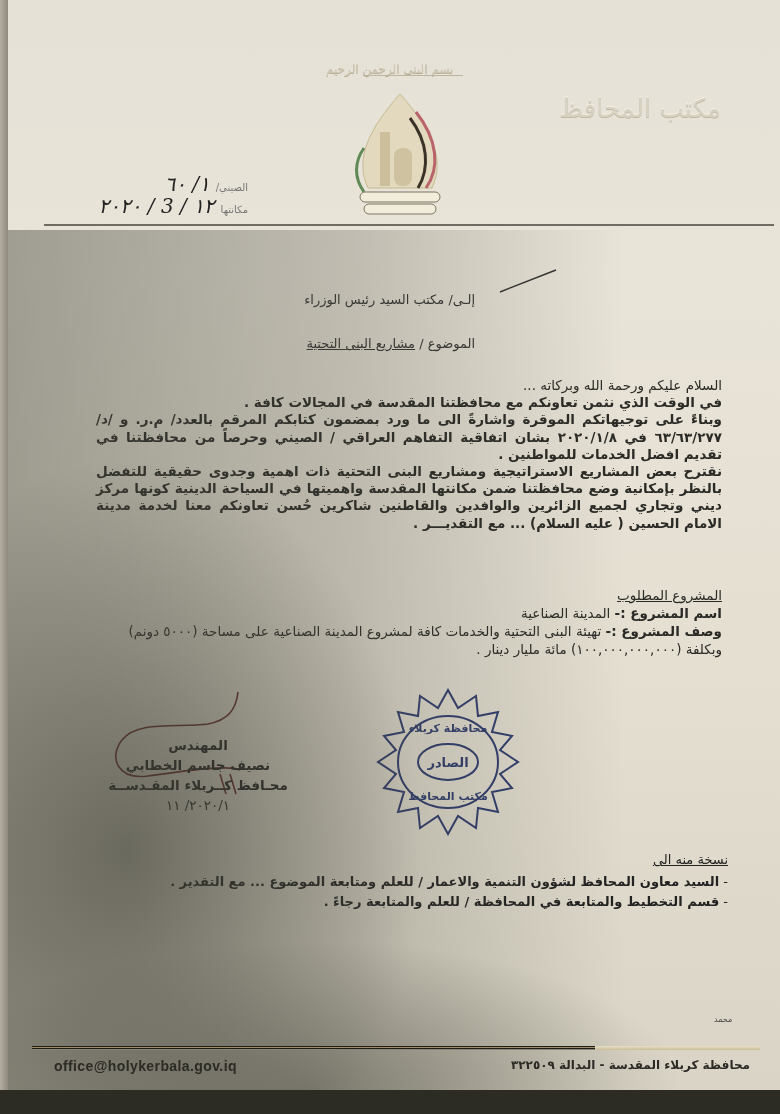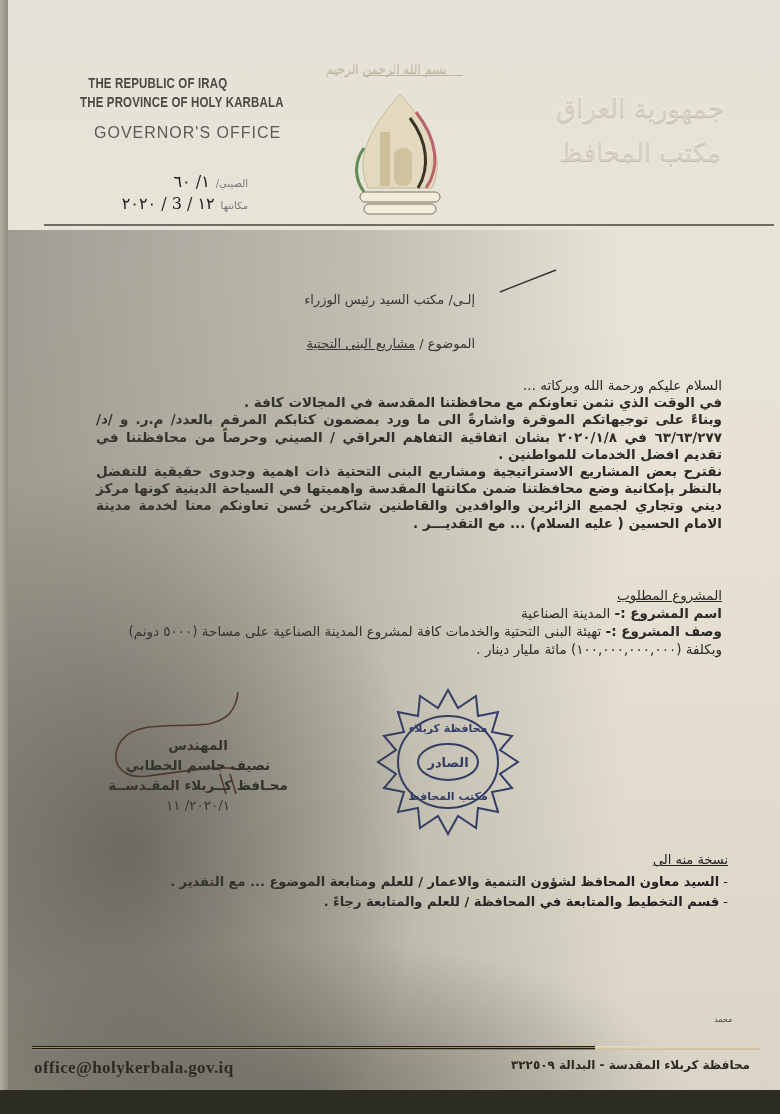--- a/index.html
+++ b/index.html
@@ -24,21 +24,21 @@
     }
     .en-head { position: absolute; left: 72px; top: 74px; color: #4a4a44; font-family: "Liberation Sans", sans-serif; }
     .en-head .l1, .en-head .l2 { font-size: 14px; line-height: 19px; letter-spacing: 0.2px; font-weight: bold; transform: scaleX(0.82); transform-origin: left; white-space: nowrap; }
     .en-head .l1 { padding-left: 10px; }
     .en-head .office { margin-top: 12px; margin-left: 14px; font-size: 16px; letter-spacing: 1px; color: #5b5b55; }
     .ref {
       position: absolute; left: 70px; top: 172px; width: 170px; direction: rtl; font-size: 13px; color: #333;
     }
     .ref .row { display: flex; gap: 6px; align-items: baseline; height: 22px; }
     .ref .lbl { font-size: 10px; color: #777; }
-    .ref .val { font-family: "DejaVu Serif", serif; font-size: 16px; color: #222; }
+    .ref .val { font-family: "DejaVu Serif", serif; font-size: 20px; color: #222; font-style: italic; }
     .header-rule { position: absolute; left: 36px; top: 224px; width: 730px; height: 2px; background: #6f6c63; }
     .ar-head {
       position: absolute; right: 20px; top: 86px; width: 240px; text-align: center; direction: rtl;
       color: #d8d2c2; text-shadow: 0 1px 0 #bfb8a6, 0 -1px 0 #f4f0e6;
       font-family: "DejaVu Serif", serif;
     }
     .ar-head div { font-size: 26px; line-height: 44px; }
     .basmala { position: absolute; left: 318px; top: 62px; font-size: 12px; color: #cfc8b4; direction: rtl; text-shadow: 0 1px 0 #b5ad98; }
     .basmala-line { position: absolute; left: 355px; top: 75px; width: 100px; height: 1px; background: #bdb59f; }
     .logo { position: absolute; left: 332px; top: 88px; width: 120px; height: 128px; }
@@ -61,64 +61,58 @@
     .stamp { position: absolute; left: 356px; top: 688px; width: 168px; height: 148px; }
     .copy { position: absolute; left: 150px; top: 850px; width: 570px; direction: rtl; font-size: 13px; line-height: 20px; color: #222; }
     .copy .head { text-decoration: underline; }
     .copy ul { list-style: none; margin: 2px 0 0 0; padding: 0 0 0 0; }
     .copy li { font-weight: bold; }
     .copy li::before { content: "-  "; font-weight: normal; }
     .initials { position: absolute; left: 706px; top: 1015px; font-size: 8px; color: #444; direction: rtl; }
     .footer-rule { position: absolute; left: 24px; top: 1046px; width: 728px; height: 4px;
       background: linear-gradient(180deg, #1f1d18 0 1px, #a18c6c 1px 2px, #1f1d18 2px 3px, #8b8577 3px 4px); }
     .footer-rule::after { content: ""; position: absolute; right: 0; top: 0; width: 165px; height: 4px; background: linear-gradient(180deg, #e8e0c4, #c8bc98); }
-    .footer-email { position: absolute; left: 26px; top: 1058px; font-family: Liberation Serif, serif; font-weight: bold; font-size: 17px; letter-spacing: 0.4px; color: #2b2a24; }
+    .footer-email { position: absolute; left: 46px; top: 1058px; font-family: Liberation Sans, sans-serif; font-weight: bold; font-size: 14px; letter-spacing: 0.4px; color: #2b2a24; }
     .footer-addr { position: absolute; right: 30px; top: 1058px; direction: rtl; font-weight: bold; font-size: 12px; color: #2b2a24; text-align: right; }
     .bottom-strip { position: absolute; left: 0; top: 1090px; width: 780px; height: 24px; background: #2c2b24; }
     .left-strip { position: absolute; left: 0; top: 0; width: 8px; height: 1114px; background: linear-gradient(90deg, #b4aea2, #8e897e); }
   </style>
 </head>
 <body>
 
 <div class="left-strip"></div>
 
 <div class="paper">
 
-  <div class="en-head">
-    <div class="l1">THE REPUBLIC OF IRAQ</div>
-    <div class="l2">THE PROVINCE OF HOLY KARBALA</div>
-    <div class="office">GOVERNOR'S OFFICE</div>
-  </div>
 
   <div class="ref">
     <div class="row">
       <span class="lbl">الصيني/</span>
       <span class="val">١/ ٦٠</span>
     </div>
     <div class="row">
       <span class="lbl">مكانتها</span>
       <span class="val">١٢ / 3 / ٢٠٢٠</span>
     </div>
   </div>
 
-  <div class="basmala">بسم الله الرحمن الرحيم</div>
+  <div class="basmala">بسم البنى الرحمن الرحيم</div>
   <div class="basmala-line"></div>
   <svg class="logo" viewBox="0 0 120 128">
     <path d="M60 6 C 30 40, 14 70, 28 100 L 92 100 C 106 70, 90 40, 60 6 Z" fill="#e2d9bf" stroke="#c7b98f" stroke-width="1"></path>
     <path d="M76 24 C 98 52, 100 80, 86 100" fill="none" stroke="#b9646a" stroke-width="3"></path>
     <path d="M70 30 C 88 54, 90 80, 78 100" fill="none" stroke="#3b3329" stroke-width="3"></path>
     <path d="M24 60 C 14 74, 14 90, 24 104" fill="none" stroke="#5f8a55" stroke-width="3"></path>
     <rect x="40" y="44" width="10" height="54" fill="#cdbf9b"></rect>
     <rect x="54" y="60" width="18" height="38" rx="8" fill="#cfc2a0"></rect>
     <rect x="20" y="104" width="80" height="10" rx="5" fill="#f2ecda" stroke="#7c7565"></rect>
     <rect x="24" y="116" width="72" height="10" rx="5" fill="#f2ecda" stroke="#7c7565"></rect>
   </svg>
 
   <div class="ar-head">
-    <div>جمهورية العراق</div>
     <div>مكتب المحافظ</div>
   </div>
 
   <div class="header-rule"></div>
 
   <svg class="slash-mark" viewBox="0 0 60 26">
     <path d="M2 24 L 58 2" stroke="#333" stroke-width="1.4" fill="none"></path>
   </svg>
   <div class="to-line">إلـى/ مكتب السيد رئيس الوزراء</div>
   <div class="subject">

